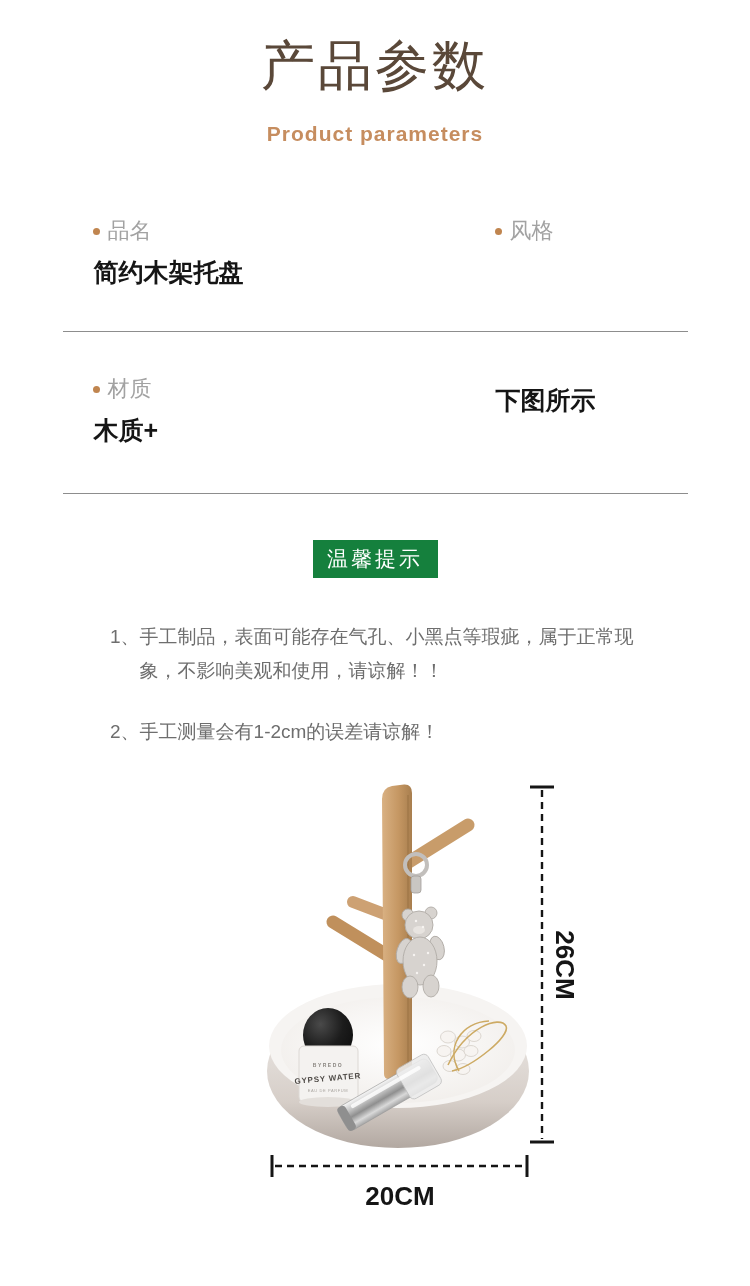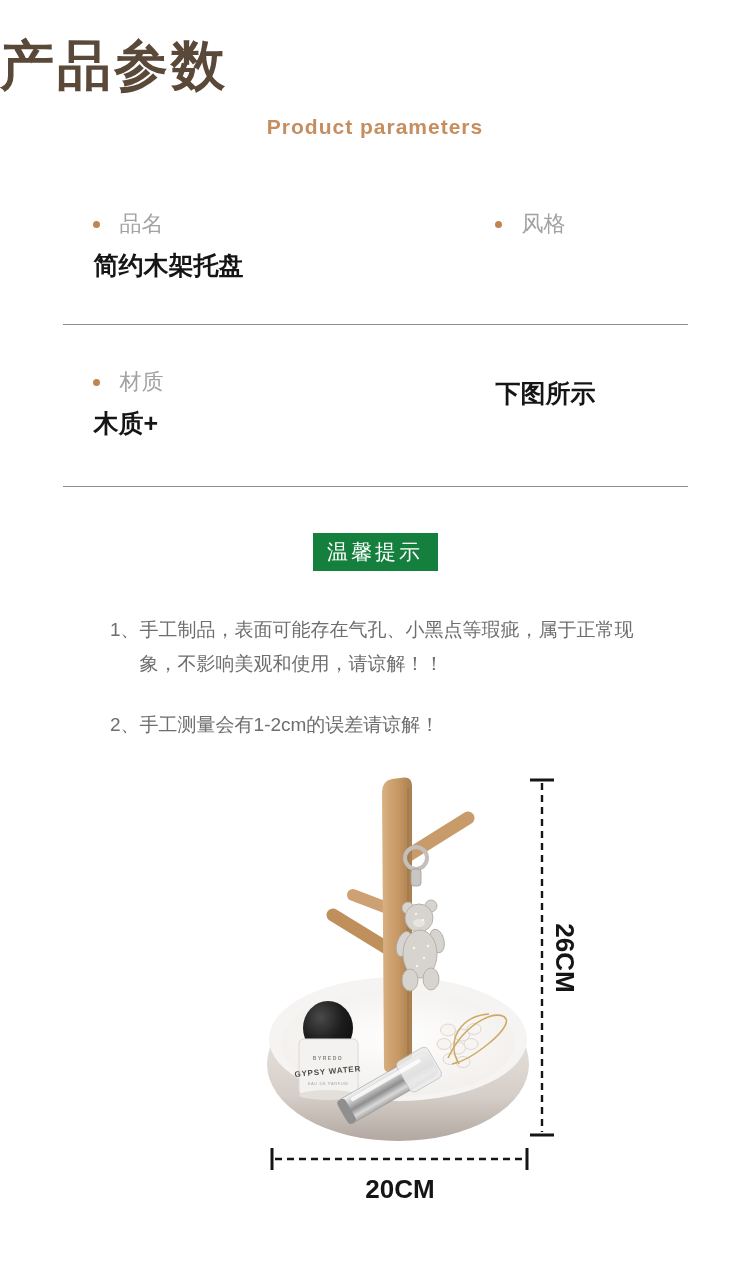--- a/index.html
+++ b/index.html
@@ -1,30 +1,30 @@
 <!DOCTYPE html>
 <html><head>
 <meta charset="utf-8">
 <style>
   * { margin:0; padding:0; box-sizing:border-box; }
   body { background:#ffffff; font-family:"Liberation Sans","DejaVu Sans",sans-serif; }
   .page { position:relative; width:750px; height:1286px; background:#ffffff; overflow:hidden; }
 
   
-  .title { padding-top:30px; font-size:54px; font-weight:700;
+  .title { padding-top:30px; text-align:center; font-size:54px; font-weight:400;
            color:#5a4839; letter-spacing:3px; }
-  .subtitle { margin-top:12px; text-align:center; font-size:21px; font-weight:700;
+  .subtitle { margin-top:19px; text-align:center; font-size:21px; font-weight:700;
               color:#c68d5f; letter-spacing:1px; }
 
   
   .params { width:625px; margin:62px auto 0; }
   .param-row { display:grid; grid-template-columns:402px auto; padding:8px 0 42px 30px; }
   .param-row.second { padding-top:42px; padding-bottom:46px; }
   .divider { border:none; border-top:1px solid #8d8d8d; height:0; }
-  .param-label { display:flex; align-items:center; gap:20px; font-size:22px; color:#a2a2a2; }
+  .param-label { display:flex; align-items:center; gap:8px; font-size:22px; color:#a2a2a2; }
   .dot { width:7px; height:7px; border-radius:50%; background:#c0854f; flex:0 0 auto; }
   .param-value { margin-top:10px; margin-left:1px; font-size:25px; font-weight:700; color:#151515; }
 
   
   .tip-badge { width:125px; height:38px; margin:46px auto 0; background:#15803d; color:#ffffff;
                font-size:21px; letter-spacing:3px; display:flex; align-items:center; justify-content:center; }
   .notes { width:556px; margin:42px 0 0 110px; }
   .note { display:flex; font-size:19px; color:#6e6e6e; line-height:1.78; margin-bottom:27px; }
   .note-num { flex:0 0 auto; }
   .note-text { flex:1 1 auto; }

